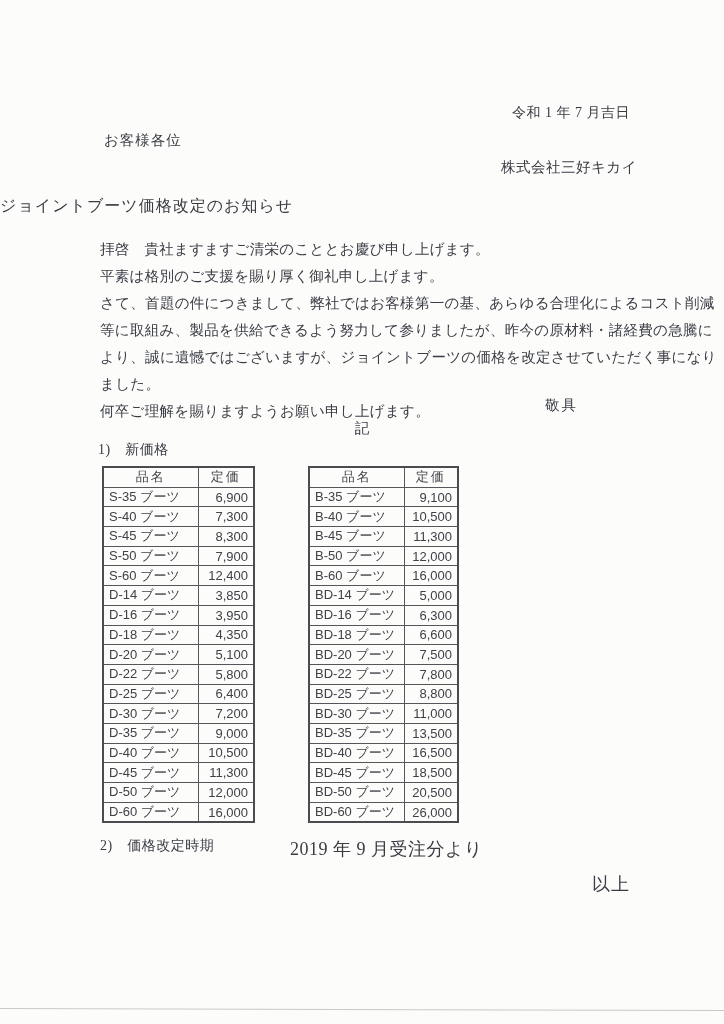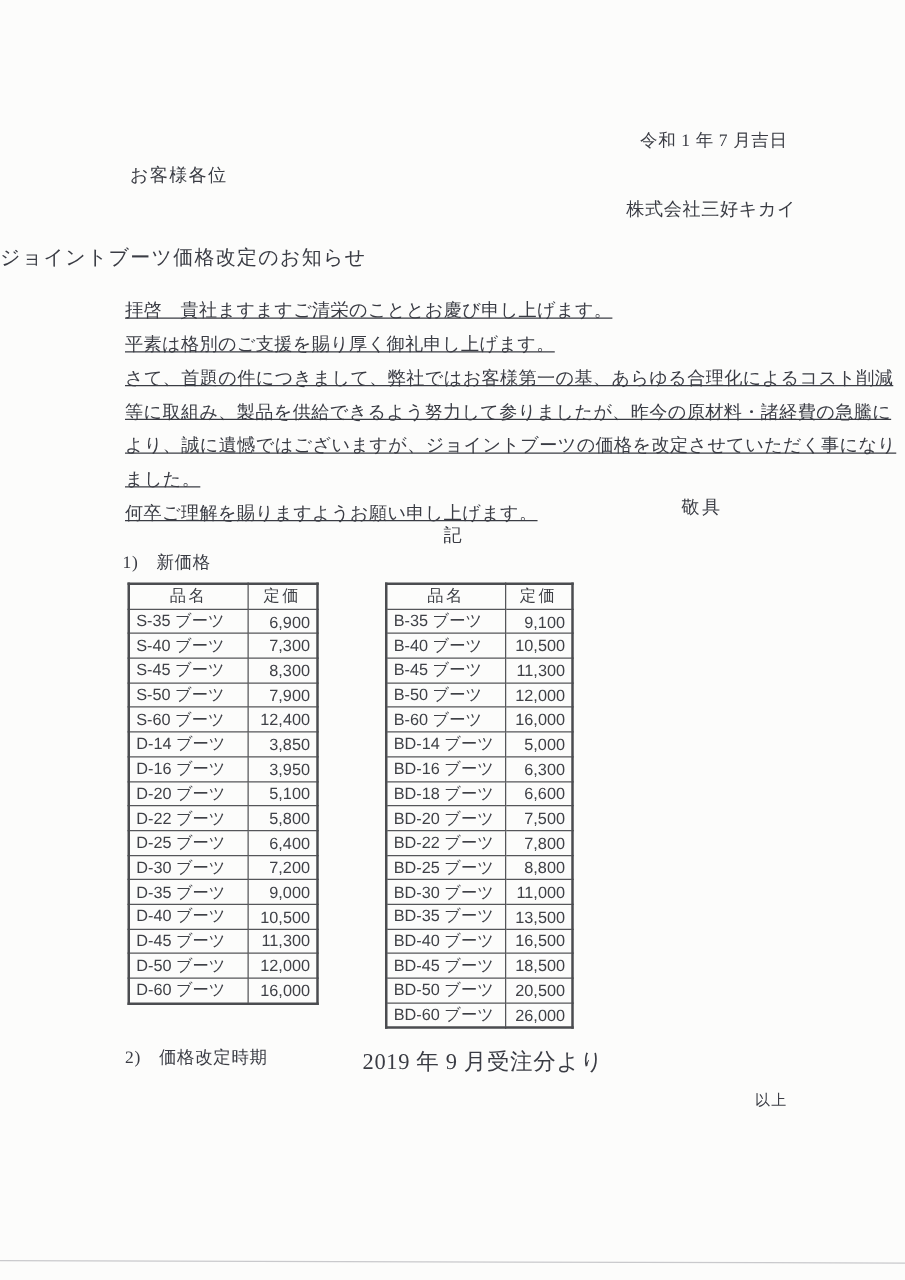--- a/index.html
+++ b/index.html
@@ -11,27 +11,27 @@
     overflow:hidden;
     color:#3a3c44;
     font-family:"Liberation Serif","DejaVu Serif",serif;
   }
   .abs{position:absolute;white-space:nowrap;}
   .date-line{top:104px;right:94px;font-size:14px;letter-spacing:.5px;}
   .recipient{top:131px;left:104px;font-size:14.5px;letter-spacing:1px;}
   .sender{top:158px;right:87px;font-size:14.5px;letter-spacing:.5px;}
   .doc-title{top:196px;left:0;width:100%;text-align:left;font-size:16px;letter-spacing:1px;white-space:nowrap;}
   .body-text{top:236px;left:100px;width:540px;font-size:14.5px;line-height:27px;letter-spacing:.3px;}
-  .body-text div{white-space:nowrap;text-decoration:underline;}
+  .body-text div{white-space:nowrap;}
   .closing{top:396px;right:146px;font-size:14.5px;letter-spacing:2px;}
   .record-marker{top:419px;left:0;width:100%;text-align:center;font-size:14.5px;}
   .section1{top:441px;left:98px;font-size:14px;letter-spacing:.5px;}
   .section2-label{top:837px;left:100px;font-size:14px;letter-spacing:.5px;}
   .section2-value{top:837px;left:290px;font-size:18px;letter-spacing:.5px;}
-  .end-marker{top:872px;right:94px;font-size:12px;letter-spacing:1px;}
+  .end-marker{top:872px;right:94px;font-size:18px;letter-spacing:1px;}
 
   table.price{
     position:absolute;top:466px;
     border-collapse:collapse;
     font-family:"Liberation Sans","DejaVu Sans",sans-serif;
     font-size:13px;
     color:#3f4147;
     table-layout:fixed;
   }
   table.price.left{left:102px;width:151px;}
@@ -113,20 +113,24 @@
         </tr>
         <tr>
           <td class="name">D-14 ブーツ</td>
           <td class="price">3,850</td>
         </tr>
         <tr>
           <td class="name">D-16 ブーツ</td>
           <td class="price">3,950</td>
         </tr>
         <tr>
+          <td class="name">D-18 ブーツ</td>
+          <td class="price">4,350</td>
+        </tr>
+        <tr>
           <td class="name">D-20 ブーツ</td>
           <td class="price">5,100</td>
         </tr>
         <tr>
           <td class="name">D-22 ブーツ</td>
           <td class="price">5,800</td>
         </tr>
         <tr>
           <td class="name">D-25 ブーツ</td>
           <td class="price">6,400</td>

